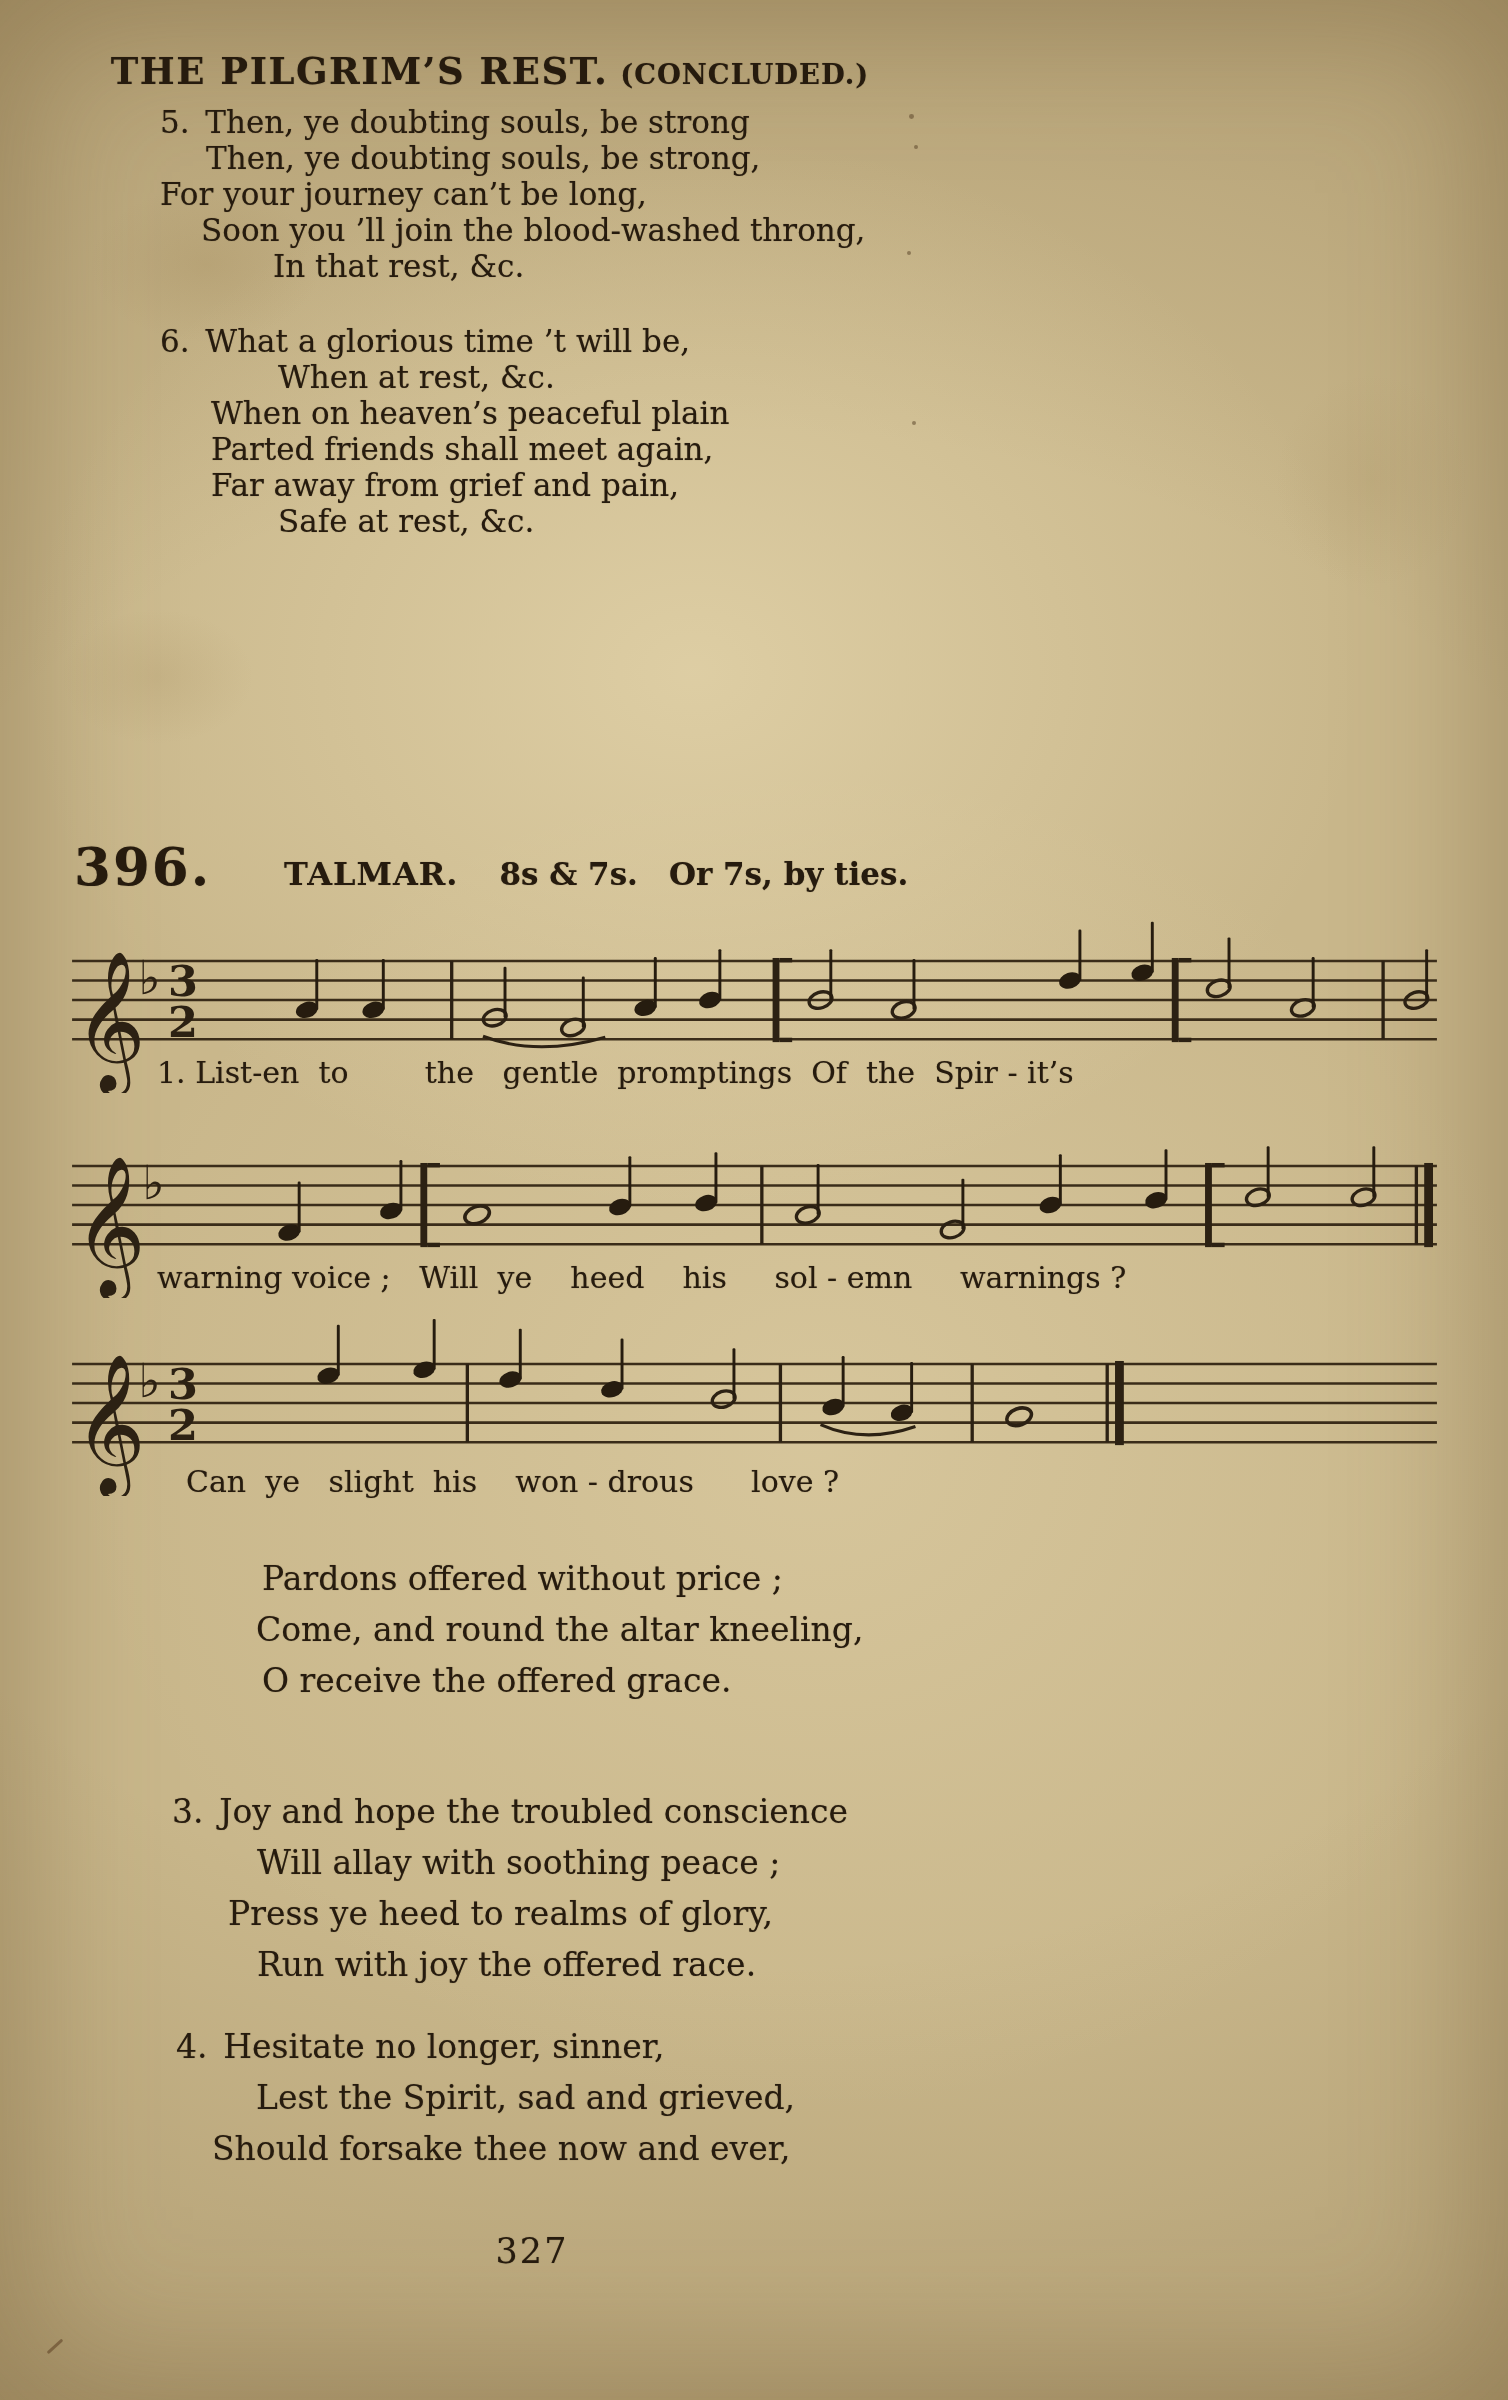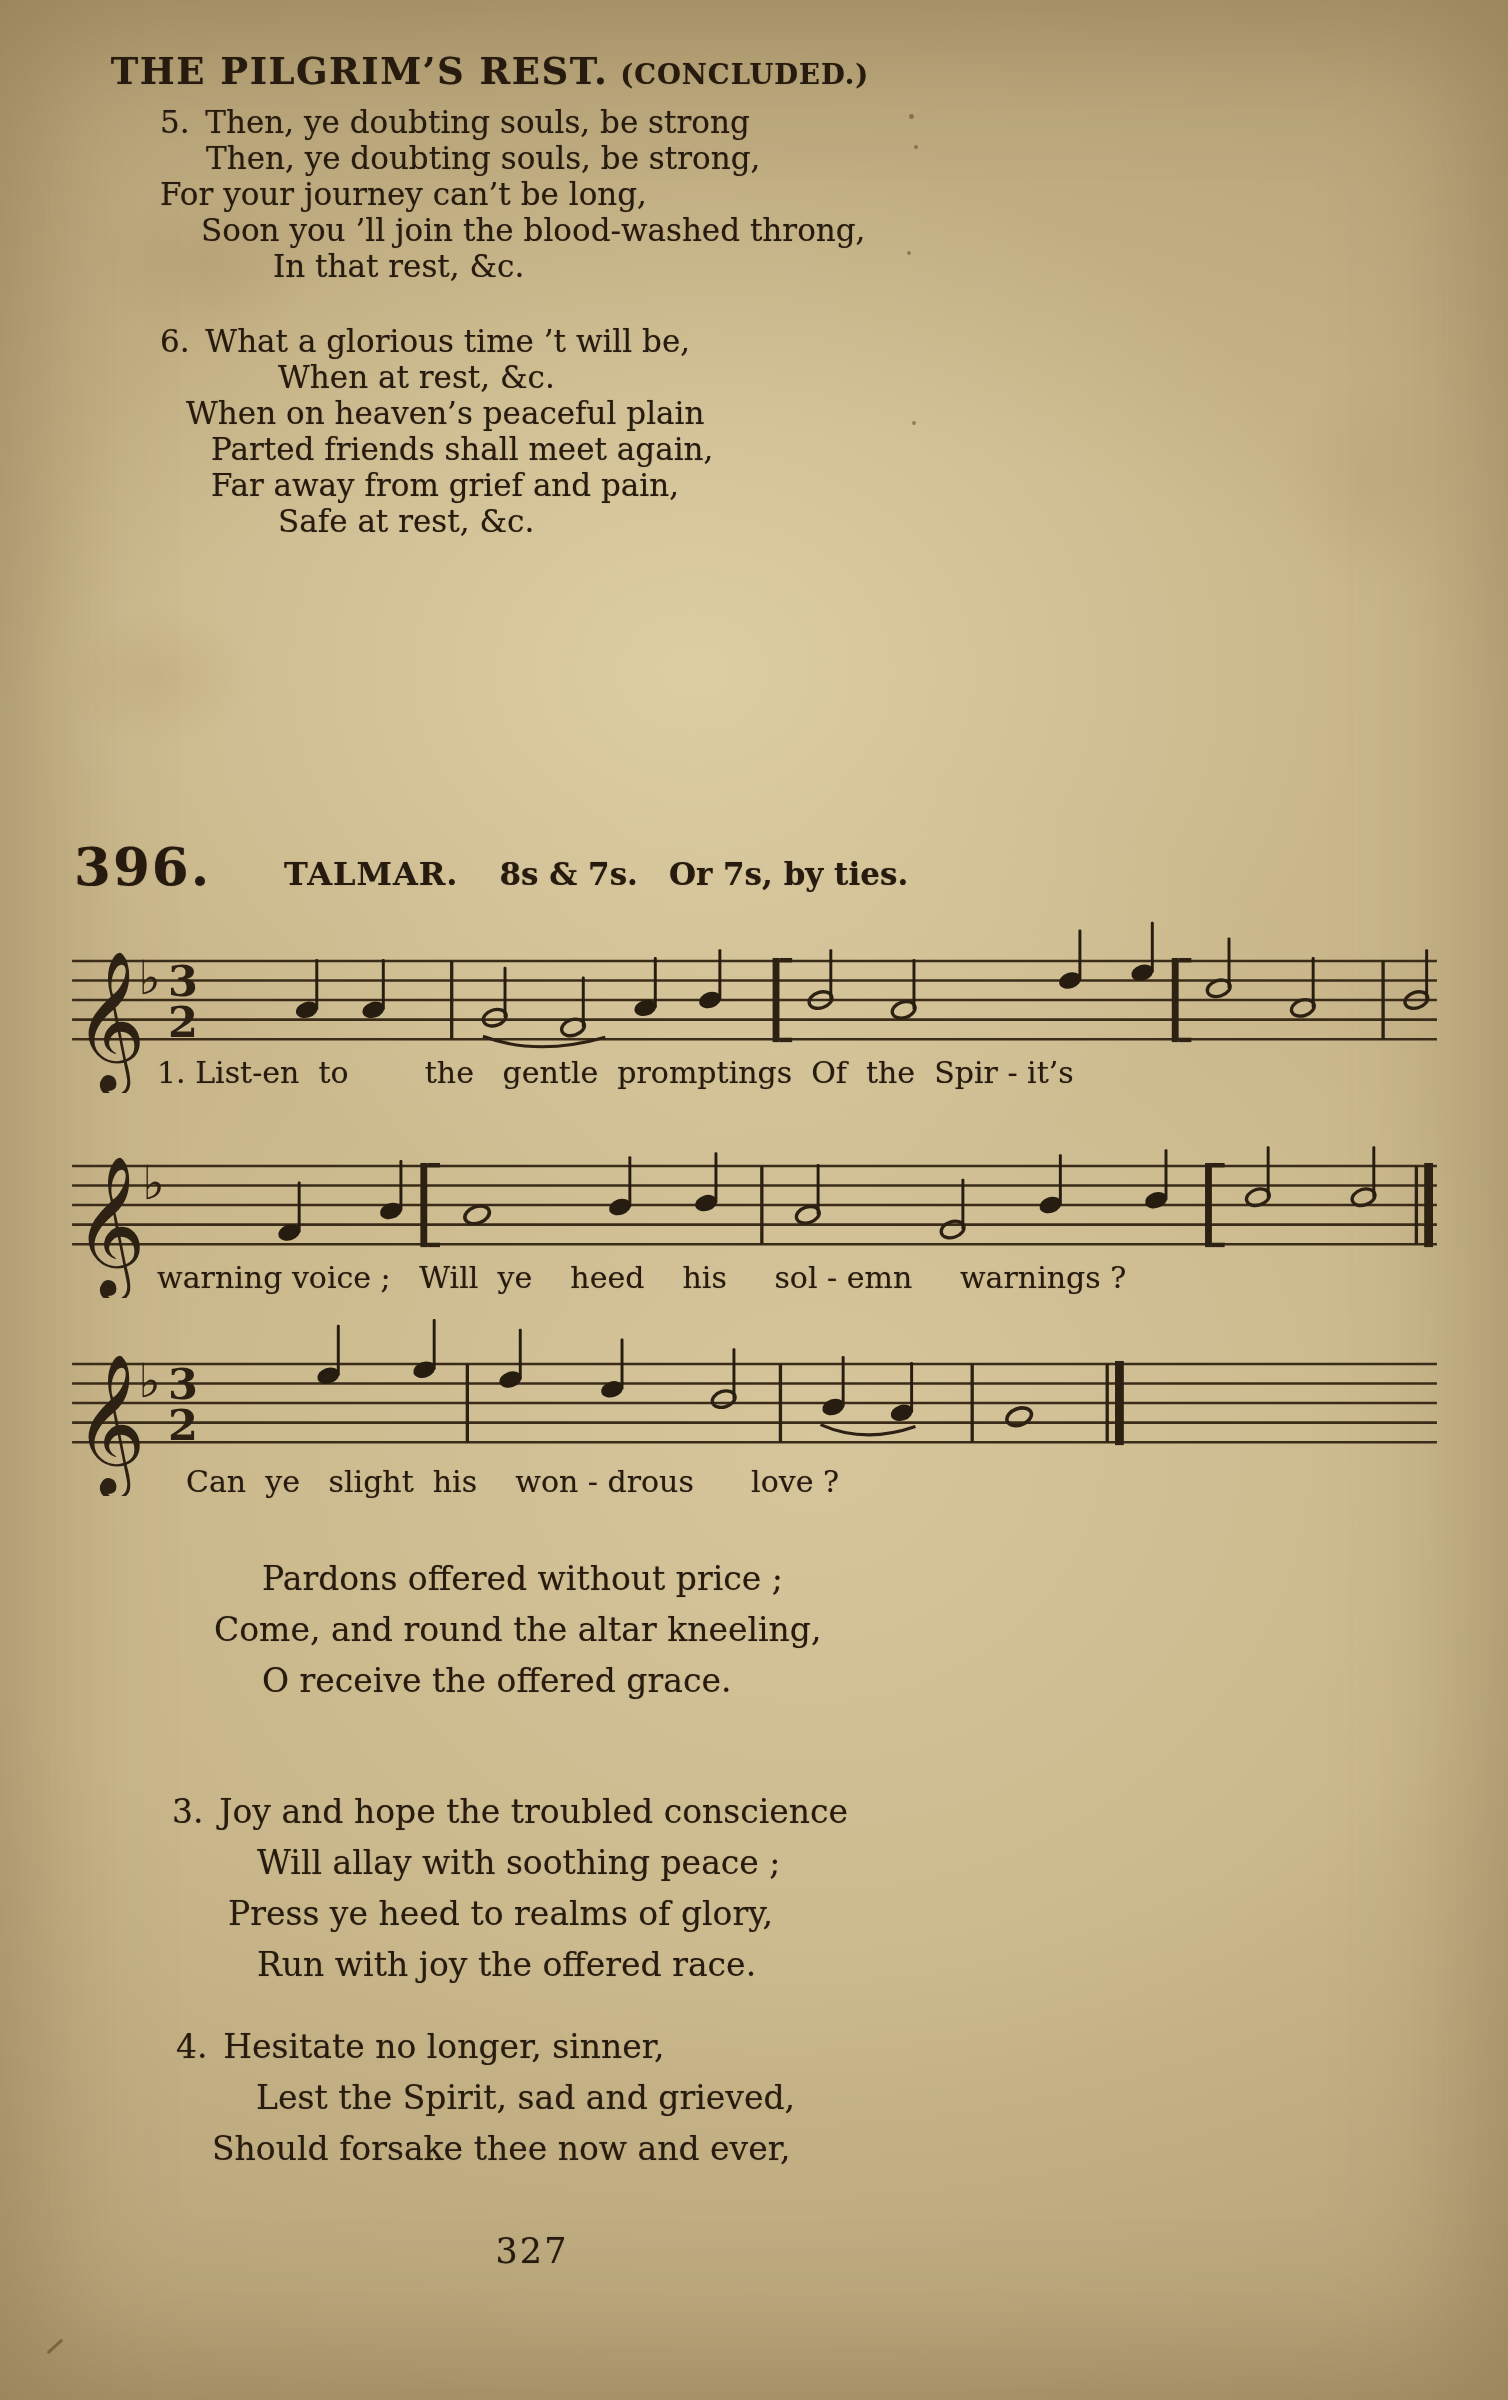--- a/index.html
+++ b/index.html
@@ -78,21 +78,21 @@
   <div class="ln"><span class="vnum">5.</span><span>Then, ye doubting souls, be strong</span></div>
   <div class="ln" style="margin-left:46px">Then, ye doubting souls, be strong,</div>
   <div class="ln" style="">For your journey can’t be long,</div>
   <div class="ln" style="margin-left:41px">Soon you ’ll join the blood-washed throng,</div>
   <div class="ln" style="margin-left:113px">In that rest, &amp;c.</div>
 </section>
 
 <section class="verse v-small ink" style="top:323px;left:160px;">
   <div class="ln"><span class="vnum">6.</span><span>What a glorious time ’t will be,</span></div>
   <div class="ln" style="margin-left:118px">When at rest, &amp;c.</div>
-  <div class="ln" style="margin-left:26px">When on heaven’s peaceful plain</div>
+  <div class="ln" style="margin-left:51px">When on heaven’s peaceful plain</div>
   <div class="ln" style="margin-left:51px">Parted friends shall meet again,</div>
   <div class="ln" style="margin-left:51px">Far away from grief and pain,</div>
   <div class="ln" style="margin-left:118px">Safe at rest, &amp;c.</div>
 </section>
 
 <div class="hymn-head ink">
   <span class="hymn-number">396.</span>
   <span class="hymn-tune">TALMAR.</span>
   <span class="hymn-meter">8s &amp; 7s.</span>
   <span class="hymn-meter-alt">Or 7s, by ties.</span>
@@ -198,21 +198,21 @@
     <line class="bl" x1="920" y1="50" x2="920" y2="130"></line>
     <use href="#nw" x="968" y="104"></use>
     <line class="bl" x1="1058" y1="50" x2="1058" y2="130"></line>
     <rect x="1066" y="47" width="9" height="86" fill="#2c2113"></rect>
   </g>
 </svg>
 <div class="lyric ink" style="top:1464px;left:186px;">Can  ye   slight  his    won - drous      love ?</div>
 
 <section class="verse v-big ink" style="top:1553px;left:167px;">
   <div class="ln" style="margin-left:95px">Pardons offered without price ;</div>
-  <div class="ln" style="margin-left:47px">Come, and round the altar kneeling,</div>
+  <div class="ln" style="margin-left:89px">Come, and round the altar kneeling,</div>
   <div class="ln" style="margin-left:95px">O receive the offered grace.</div>
 </section>
 
 <section class="verse v-big ink" style="top:1786px;left:172px;">
   <div class="ln"><span class="vnum">3.</span><span>Joy and hope the troubled conscience</span></div>
   <div class="ln" style="margin-left:85px">Will allay with soothing peace ;</div>
   <div class="ln" style="margin-left:56px">Press ye heed to realms of glory,</div>
   <div class="ln" style="margin-left:85px">Run with joy the offered race.</div>
 </section>
 

